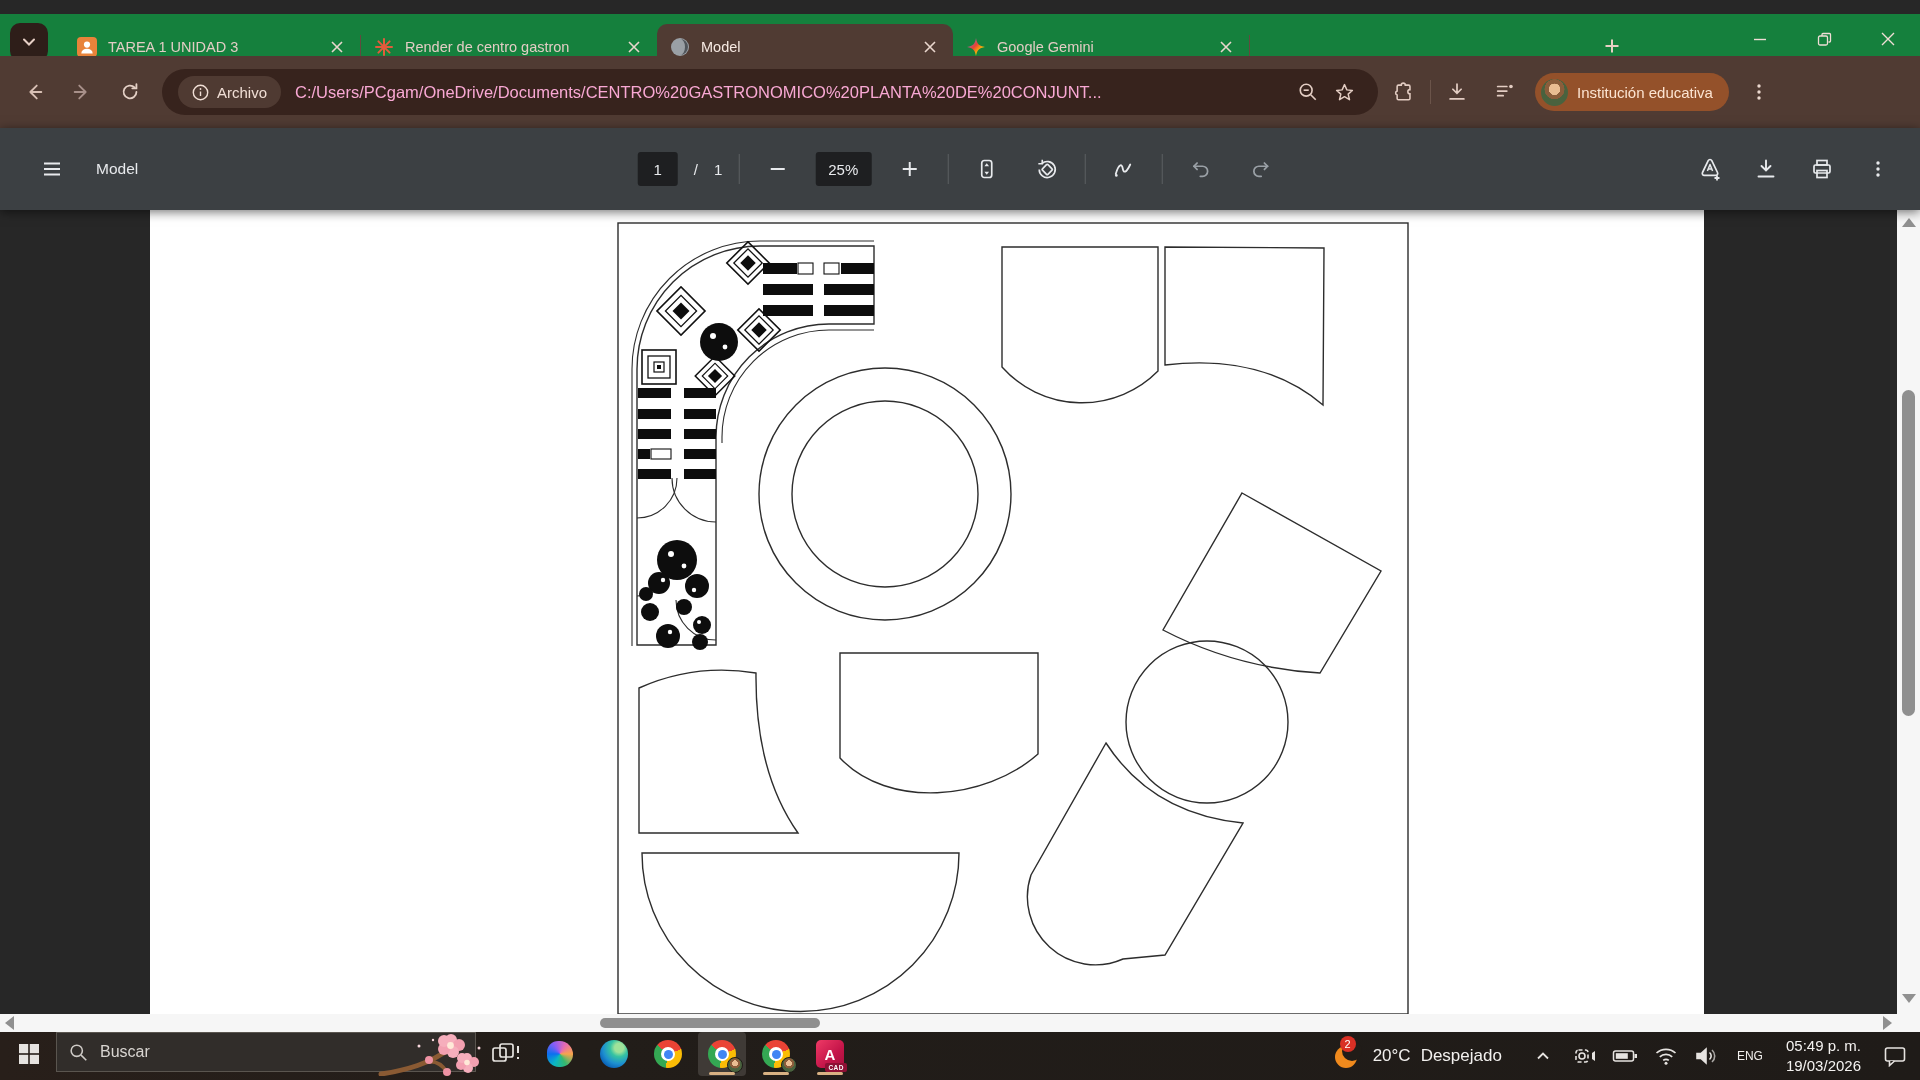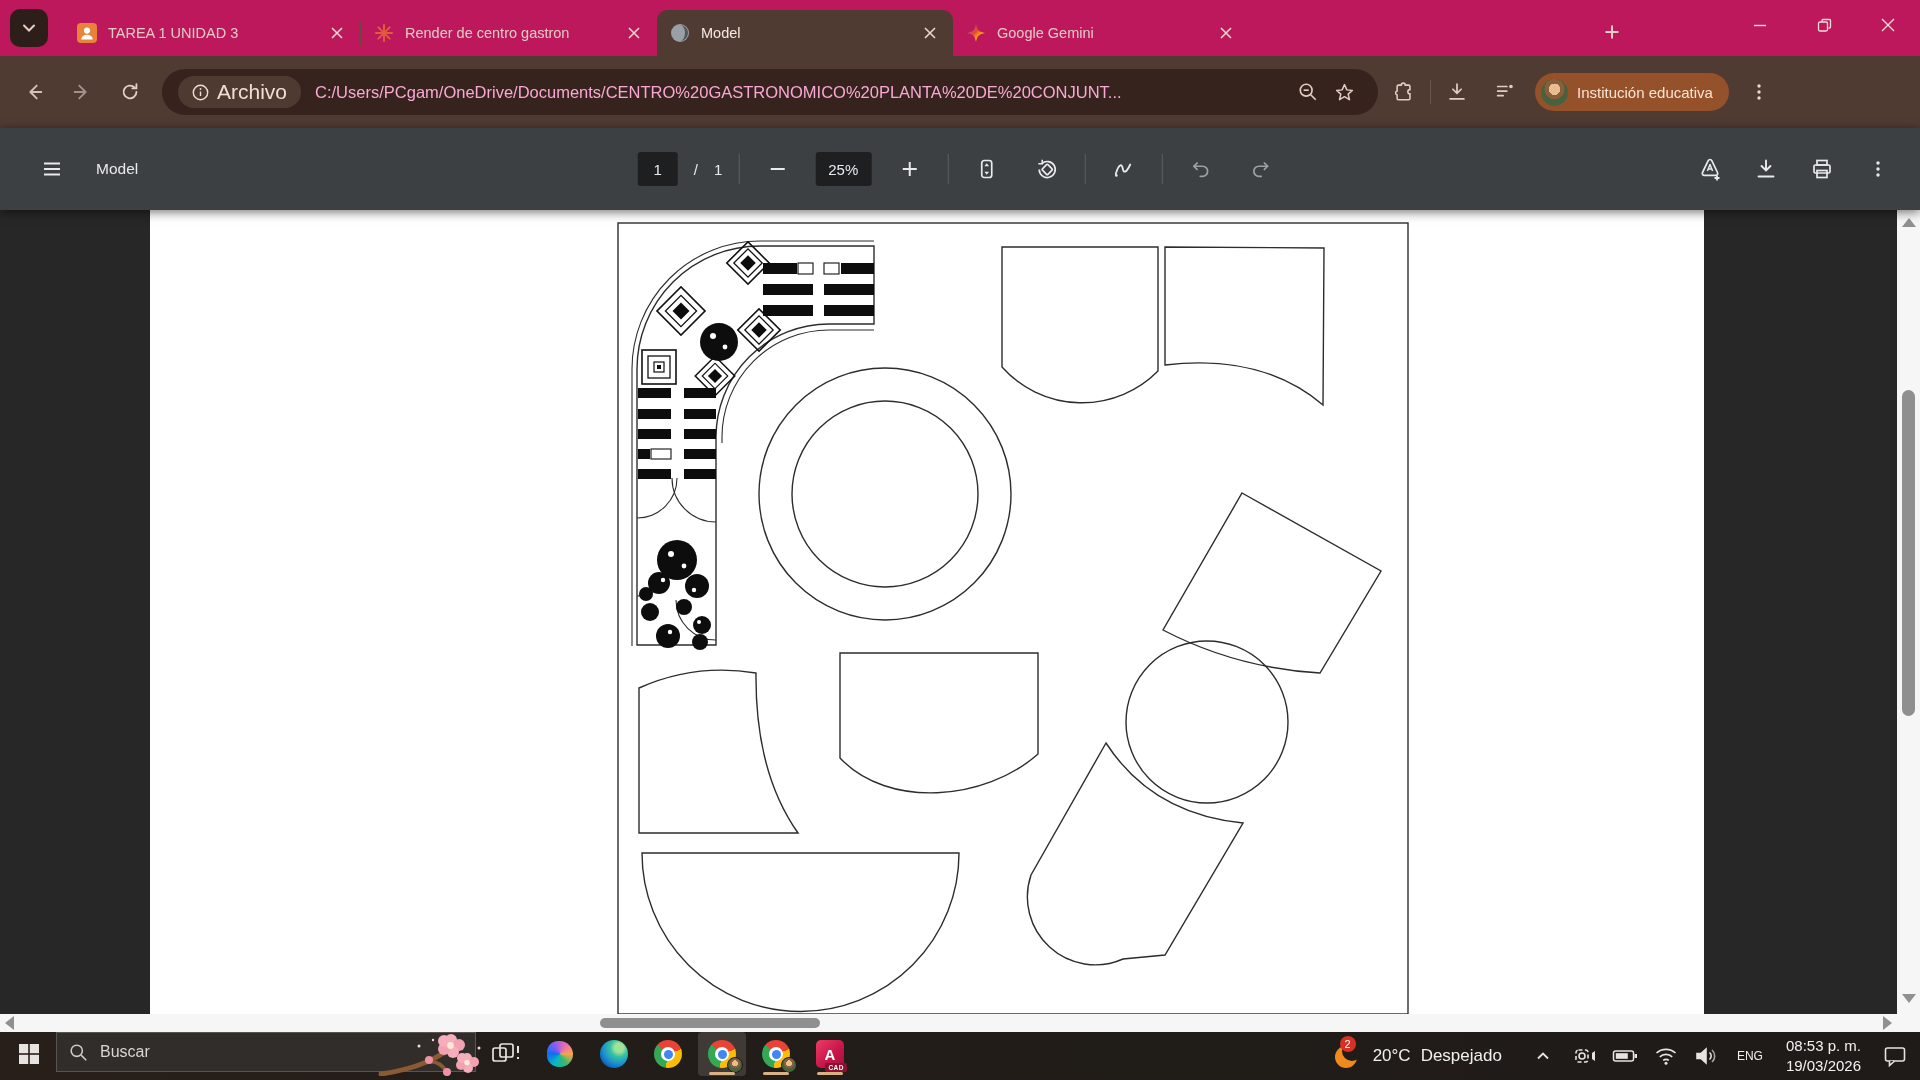--- a/index.html
+++ b/index.html
@@ -1,21 +1,21 @@
 <!DOCTYPE html>
 <html><head>
 <meta charset="utf-8">
 <style>
   *{margin:0;padding:0;box-sizing:border-box}
   html,body{width:1920px;height:1080px;overflow:hidden;background:#272727;
     font-family:"Liberation Sans",sans-serif;-webkit-font-smoothing:antialiased}
   .screen{position:relative;width:1920px;height:1080px;background:#272727}
 
   
-  .tabstrip{position:absolute;top:0;left:0;width:100%;height:56px;background:#be185d}
+  .tabstrip{position:absolute;top:14px;left:0;width:100%;height:56px;background:#15803d}
   .tab-search{position:absolute;left:10px;top:9px;width:38px;height:38px;border-radius:10px;
     background:#2e1e19;color:#e7cfc5;display:flex;align-items:center;justify-content:center}
   .tabs{position:absolute;left:64px;top:10px;height:46px;display:flex;align-items:center}
   .tab{width:296px;height:46px;display:flex;align-items:center;padding:0 12px;color:#e2ccc4;
     font-size:14.5px;position:relative;border-radius:10px 10px 0 0}
   .tab .ttl{flex:1;white-space:nowrap;overflow:hidden;margin:0 10px}
   .tab.active{background:#503b33;color:#f6e9e2}
   .tab-sep{width:1px;height:24px;background:#63493f}
   .tclose{width:22px;height:22px;display:flex;align-items:center;justify-content:center;color:#e9d6cd}
   .fav{width:22px;height:22px;display:flex;align-items:center;justify-content:center;flex:0 0 auto}
@@ -25,21 +25,21 @@
   .wbtn{width:64px;height:50px;display:flex;align-items:center;justify-content:center;color:#f0ddd6}
 
   
   .navbar{position:absolute;top:56px;left:0;width:100%;height:72px;background:#503b33;
     display:flex;align-items:center;padding:0 12px;gap:4px}
   .nav-ib{width:44px;height:44px;border-radius:50%;display:flex;align-items:center;
     justify-content:center;color:#dcc3b8;flex:0 0 auto}
   .omnibox{height:46px;width:1216px;background:#37231d;border-radius:23px;display:flex;
     align-items:center;padding:0 16px;margin-left:6px;flex:0 0 auto}
   .chip{height:32px;background:#4f3a32;border-radius:16px;display:flex;align-items:center;
-    gap:8px;padding:0 14px;color:#f0ded5;font-size:21px;flex:0 0 auto}
+    gap:8px;padding:0 14px;color:#f0ded5;font-size:15px;flex:0 0 auto}
   .url{flex:1;color:#f9a8d4;font-size:16.5px;margin-left:14px;white-space:nowrap;overflow:hidden}
   .ob-ic{width:36px;height:36px;display:flex;align-items:center;justify-content:center;color:#e3cdc3}
   .profile{height:38px;background:#94512a;border-radius:19px;display:flex;align-items:center;
     gap:9px;padding:0 16px 0 6px;color:#fce4d2;font-size:15px;margin:16px 4px;flex:0 0 auto}
   .avatar{width:27px;height:27px;border-radius:50%;
     background:radial-gradient(circle at 50% 38%,#e9bd92 0 26%,#8a5d3b 27% 46%,#49623e 47%)}
 
   
   .pdfbar{position:absolute;top:128px;left:0;width:100%;height:82px;background:#3c4043;
     color:#e8eaed;box-shadow:0 2px 10px rgba(0,0,0,.55);z-index:6;display:flex;align-items:center}
@@ -603,21 +603,21 @@
         </span>
         <span class="tb-ib">
           <svg width="24" height="20" viewBox="0 0 24 20" fill="none" stroke="#e6e3e0" stroke-width="1.6">
               <path d="M2,7.5 h4 l5,-4.5 v14 l-5,-4.5 h-4 Z" fill="#e6e3e0"></path>
               <path d="M14.5,6.5 a4.5,4.5 0 0 1 0,7"></path>
               <path d="M17,4 a8,8 0 0 1 0,12" opacity="0.7"></path>
             </svg>
         </span>
         <span class="lang">ENG</span>
         <span class="clock">
-          <div>08:53 p. m.</div>
+          <div>05:49 p. m.</div>
           <div>19/03/2026</div>
         </span>
         <span class="tb-ib">
           <svg width="24" height="22" viewBox="0 0 24 22" fill="none" stroke="#e6e3e0" stroke-width="1.6">
               <rect x="2.5" y="3" width="19" height="13" rx="2"></rect>
               <path d="M6.5,16 v4.5 l5,-4.5" fill="#211c18"></path>
             </svg>
         </span>
       </div>
     </div>

